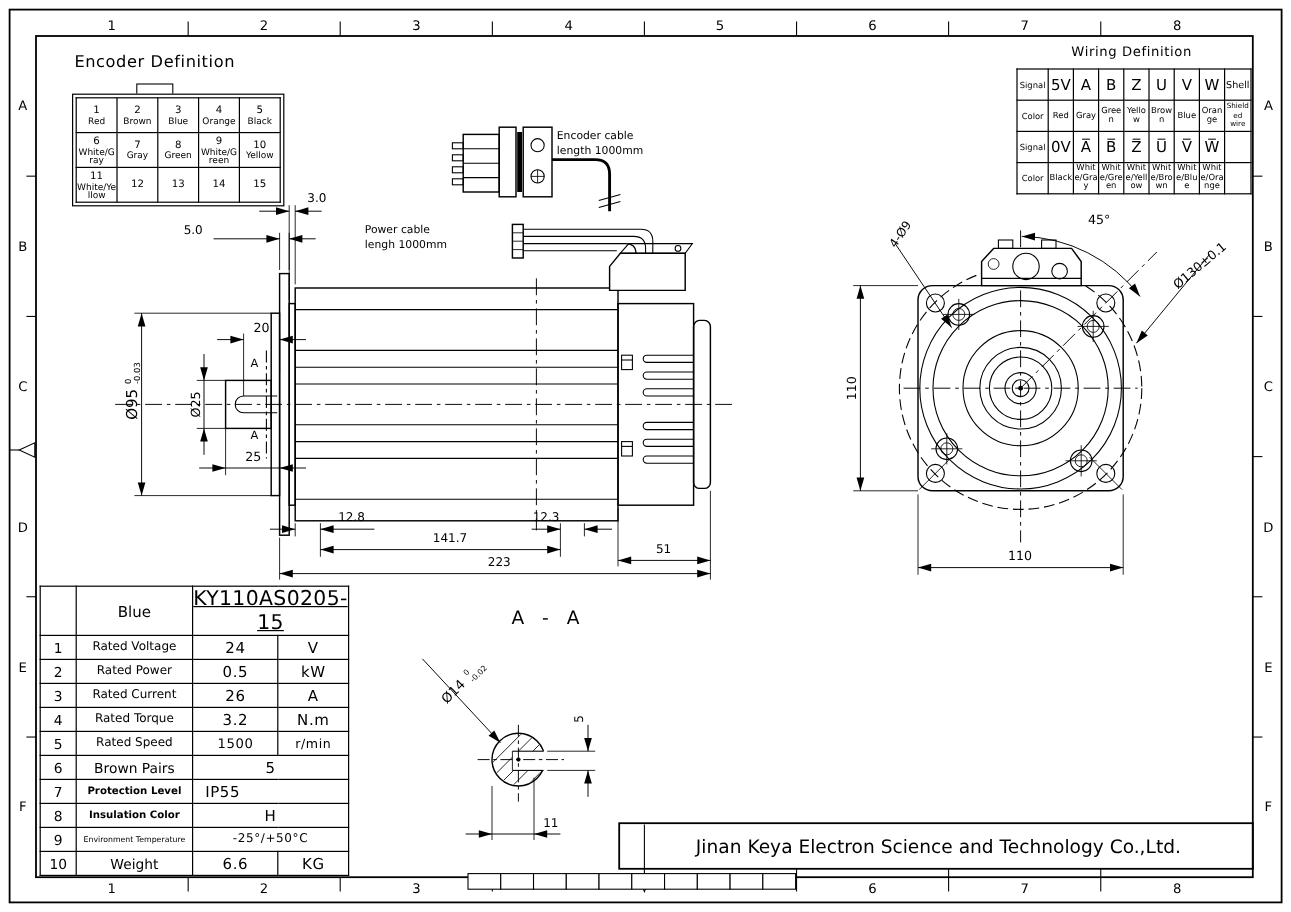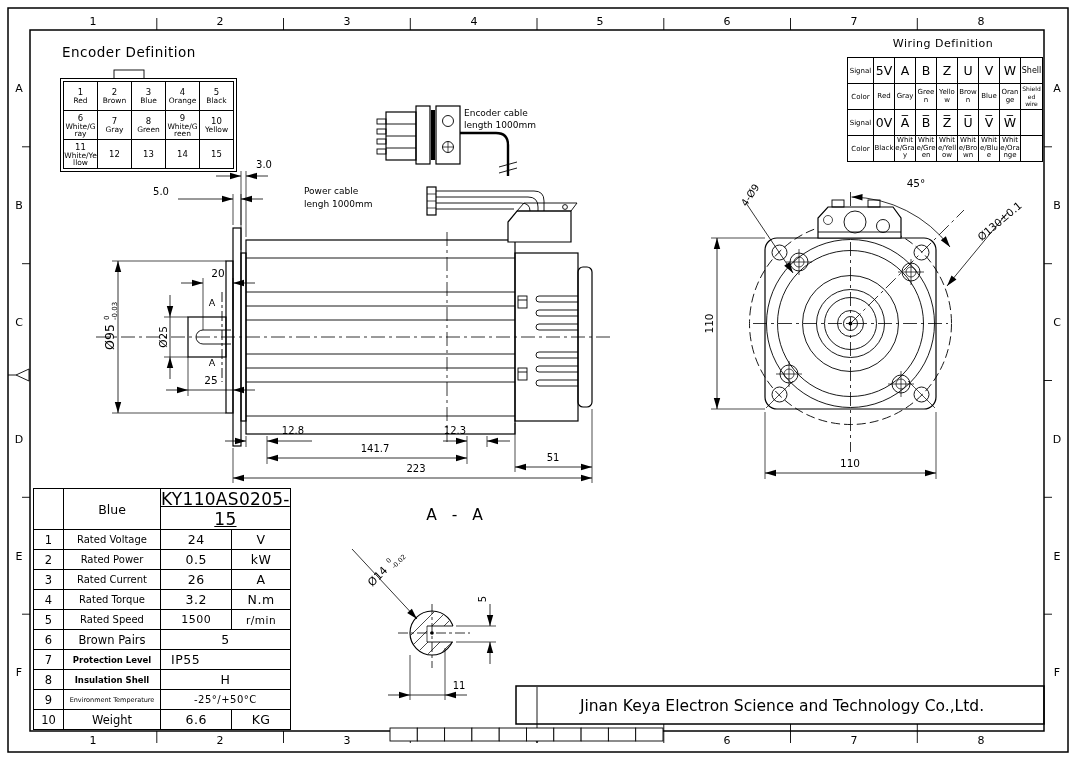--- a/index.html
+++ b/index.html
@@ -612,21 +612,21 @@
     <td class="p-name" style="font-size:11.5px">Brown Pairs</td>
     <td colspan="2" class="p-val">5</td>
   </tr>
   <tr>
     <td class="p-no">7</td>
     <td class="p-name sm">Protection Level</td>
     <td colspan="2" class="p-val" style="text-align:left;padding-left:10px">IP55</td>
   </tr>
   <tr>
     <td class="p-no">8</td>
-    <td class="p-name sm">Insulation Shell</td>
+    <td class="p-name sm">Insulation Color</td>
     <td colspan="2" class="p-val">H</td>
   </tr>
   <tr>
     <td class="p-no">9</td>
     <td class="p-name xs">Environment Temperature</td>
     <td colspan="2" class="p-val" style="font-size:10px">-25°/+50°C</td>
   </tr>
   <tr>
     <td class="p-no">10</td>
     <td class="p-name" style="font-size:11.5px">Weight</td>

